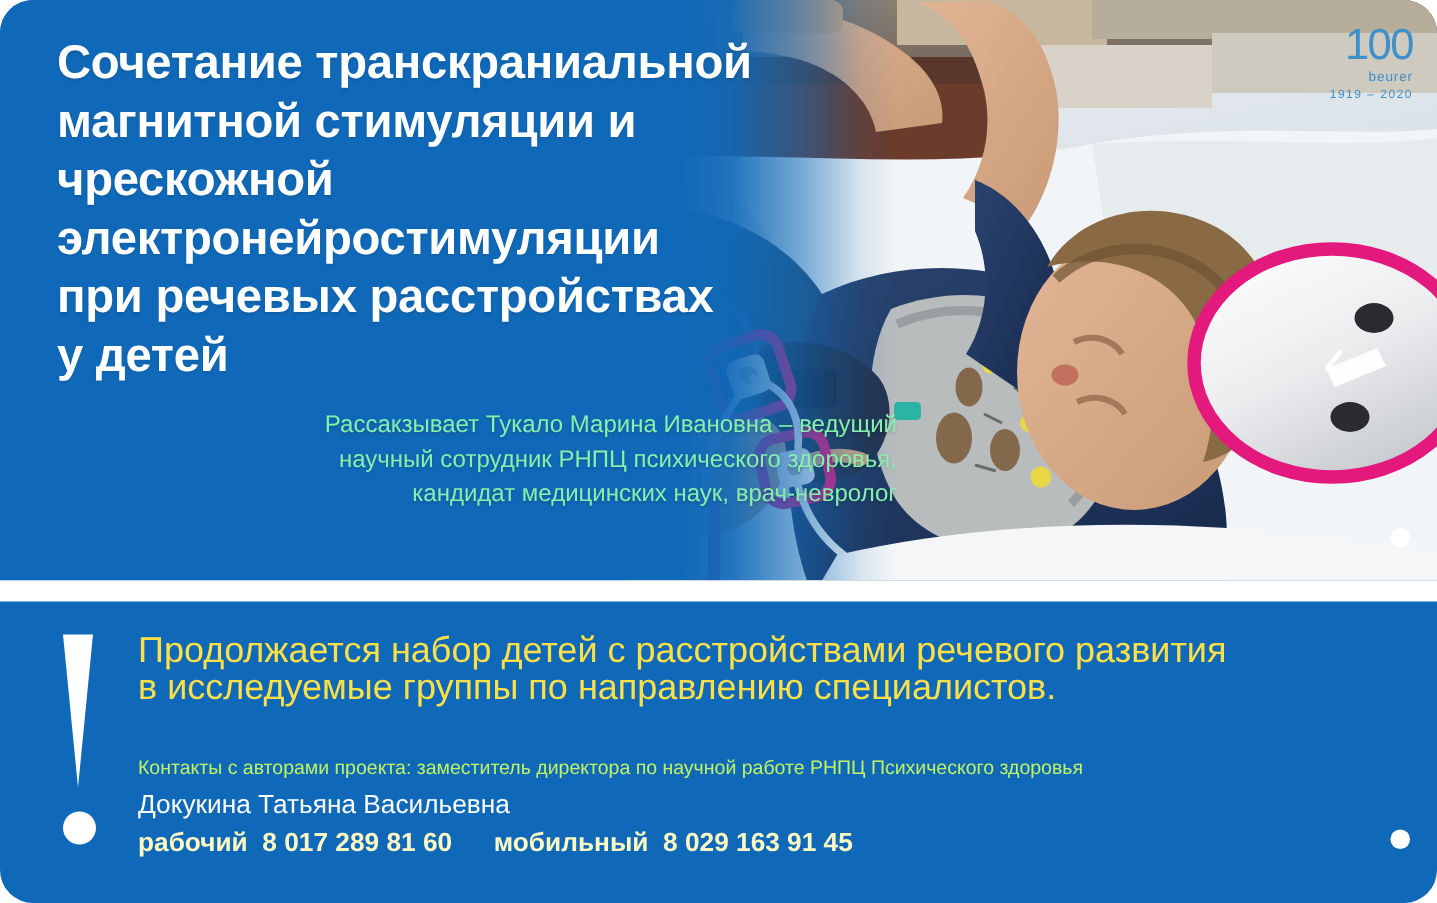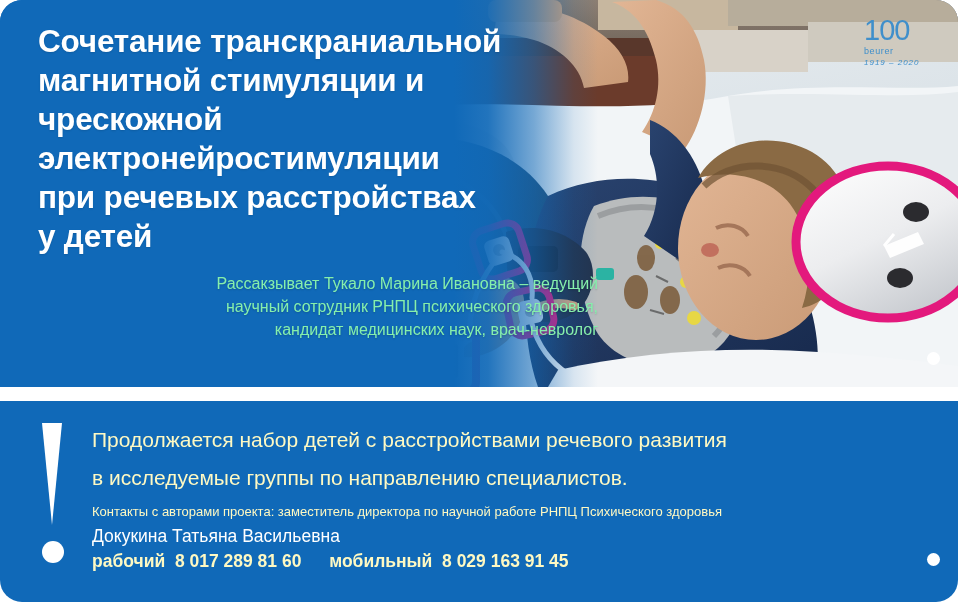--- a/index.html
+++ b/index.html
@@ -90,42 +90,41 @@
     text-shadow: 0 1px 2px rgba(0,0,0,0.18);
     text-align: right;
   }
 
   
   #logo {
     position: absolute;
     right: 16px;
     top: 16px;
     width: 78px;
-    text-align: left;
+    text-align: right;
     color: #2d7fc1;
   }
   #logo-100 {
     font-size: 29px;
     line-height: 29px;
     font-weight: normal;
     letter-spacing: -1px;
     color: #3f8fcb;
   }
   #logo-brand {
     font-size: 9px;
     line-height: 12px;
     letter-spacing: 0.6px;
     color: #3f8fcb;
   }
   #logo-years {
     font-size: 8px;
     line-height: 11px;
     letter-spacing: 1px;
     color: #3f8fcb;
-    font-style: italic;
   }
 
   
   #photo-dot {
     position: absolute;
     left: 927px;
     top: 352px;
     width: 13px;
     height: 13px;
     border-radius: 50%;
@@ -175,36 +174,36 @@
     background: #ffffff;
   }
 
   #callout {
     position: absolute;
     left: 92px;
     top: 20px;
     width: 840px;
   }
   #callout-text {
-    color: #fef9c3;
-    font-size: 21px;
+    color: #fde047;
+    font-size: 24px;
     font-weight: normal;
-    line-height: 38px;
+    line-height: 25px;
     margin: 0;
     white-space: pre-line;
   }
 
   #contacts {
     position: absolute;
     left: 92px;
     top: 101px;
     width: 850px;
   }
   #contacts-lead {
-    color: #fef9c3;
+    color: #bef264;
     font-size: 13px;
     font-weight: normal;
     line-height: 19px;
     margin: 0;
   }
   #contacts-name {
     color: #ffffff;
     font-size: 17.5px;
     font-weight: normal;
     line-height: 24px;

